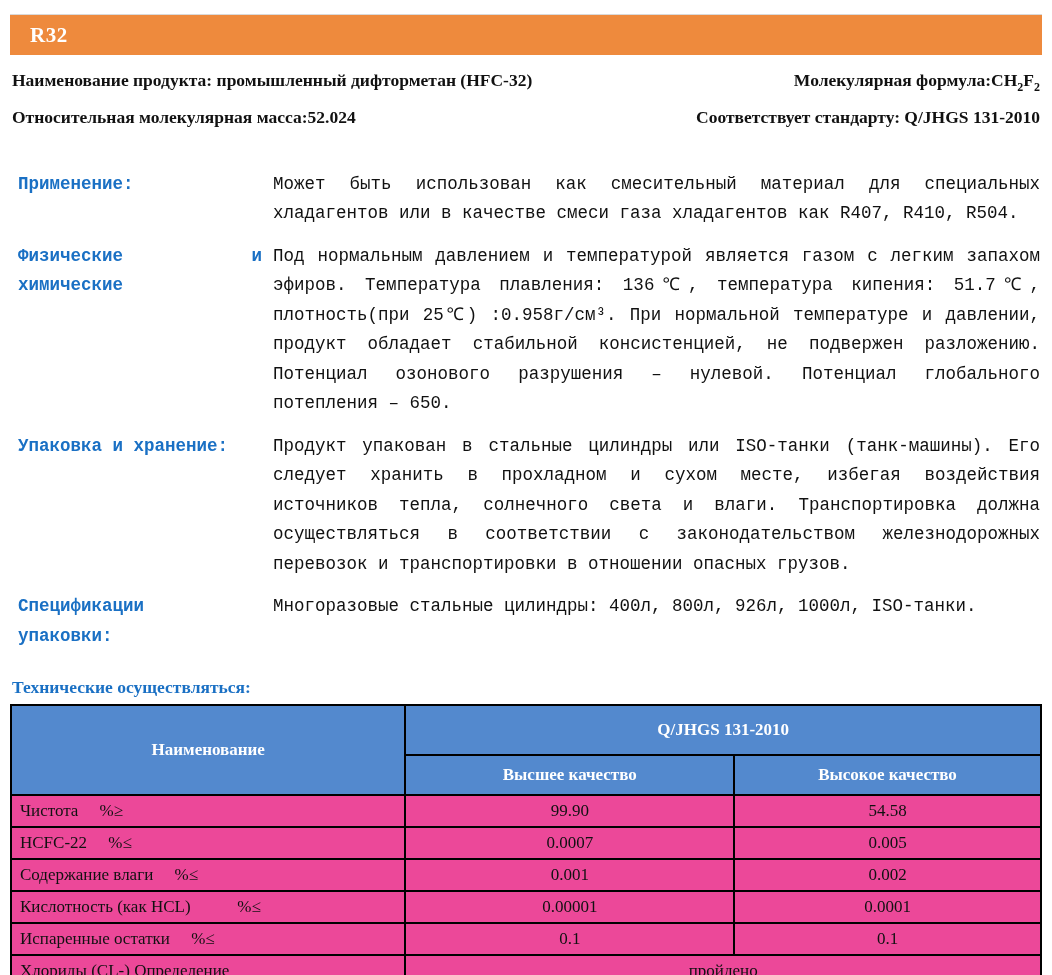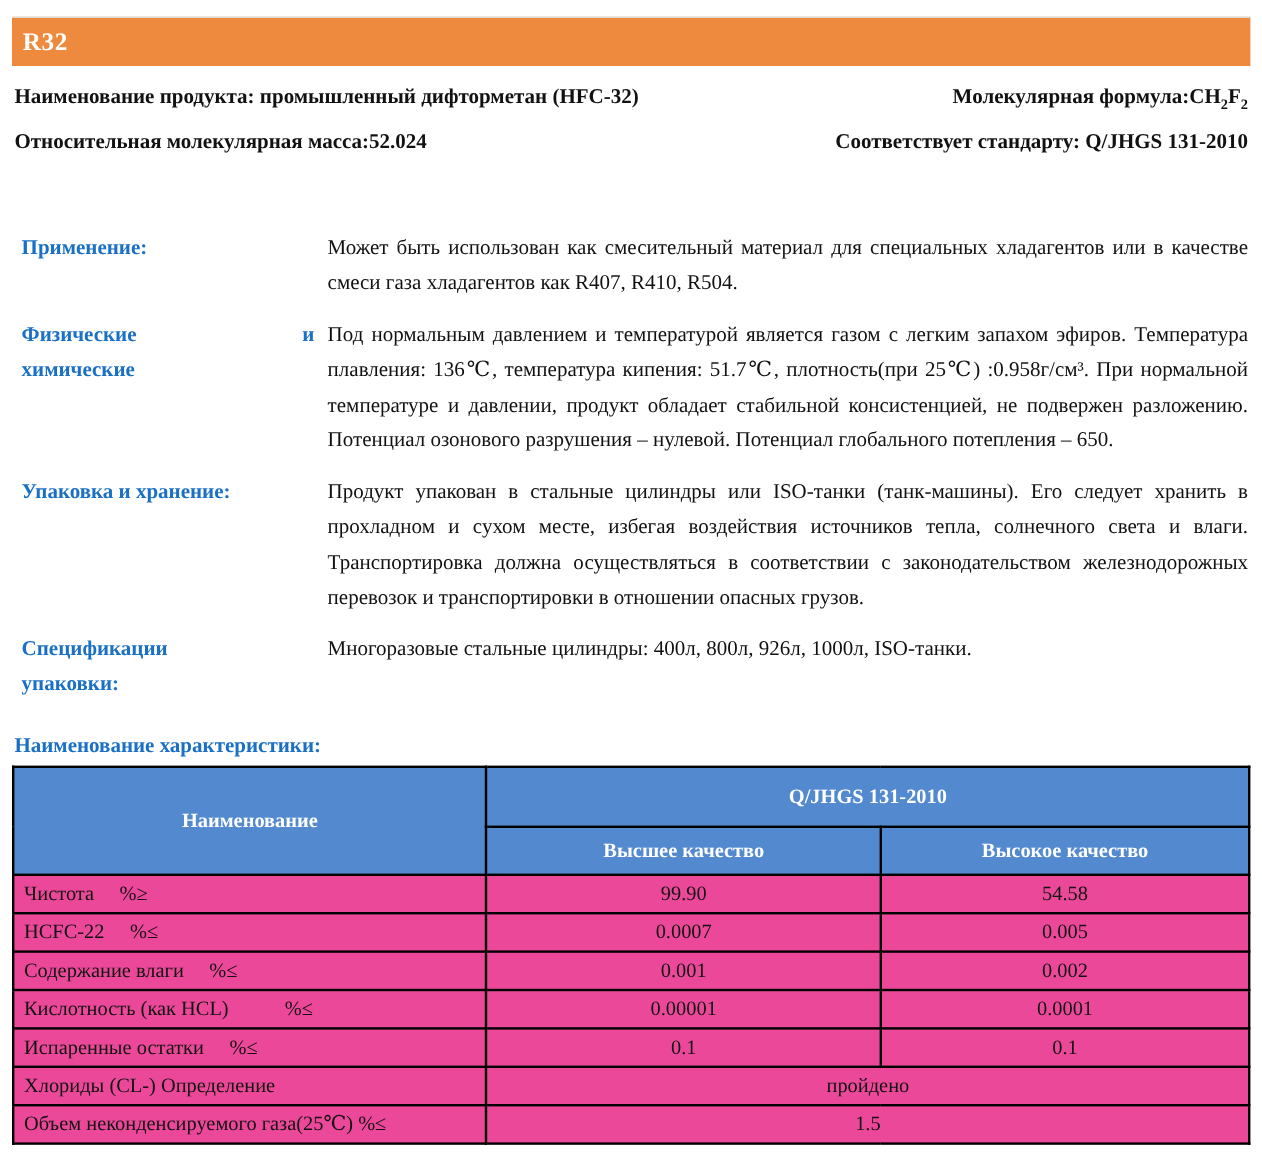--- a/index.html
+++ b/index.html
@@ -14,40 +14,40 @@
   .page { padding: 14px 10px 0 10px; }
 
   
   .title-bar {
     background: #EE8A3D;
     height: 41px;
     margin: 0 0 10px 0;
     border-top: 1px solid #d9d9d9;
     display: flex;
     align-items: center;
-    padding-left: 9px;
+    padding-left: 20px;
   }
   .title-bar .code {
     color: #ffffff;
     font-weight: bold;
     font-size: 21px;
     letter-spacing: 0.5px;
   }
 
   
   .info { font-weight: bold; font-size: 17.5px; padding: 0 2px; }
   .info-row {
     display: flex;
     justify-content: space-between;
     line-height: 30px;
   }
   .info-row sub { font-size: 12px; }
 
   
-  .sections { margin-top: 60px; padding: 0 2px; }
+  .sections { margin-top: 38px; padding: 0 2px; font-family: Liberation Mono, monospace; }
   .section { display: flex; margin-bottom: 13px; }
   .section-label {
     width: 250px;
     flex: 0 0 250px;
     margin-right: 11px;
     color: #1A70C4;
     font-weight: bold;
     font-size: 17.5px;
     line-height: 29.5px;
     padding-left: 6px;
@@ -148,21 +148,21 @@
     <div class="section">
       <div class="section-label">
         <span class="line">Спецификации</span>
         <span class="line">упаковки:</span>
       </div>
       <div class="section-text">Многоразовые стальные цилиндры: 400л, 800л, 926л, 1000л, ISO-танки.</div>
     </div>
 
   </div>
 
-  <div class="table-heading">Наименование характеристики:</div>
+  <div class="table-heading">Технические осуществляться:</div>
 
   <table class="specs">
     <colgroup>
         <col class="c1">
         <col class="c2">
         <col class="c3">
       </colgroup>
     <thead>
       <tr>
         <th rowspan="2">Наименование</th>

